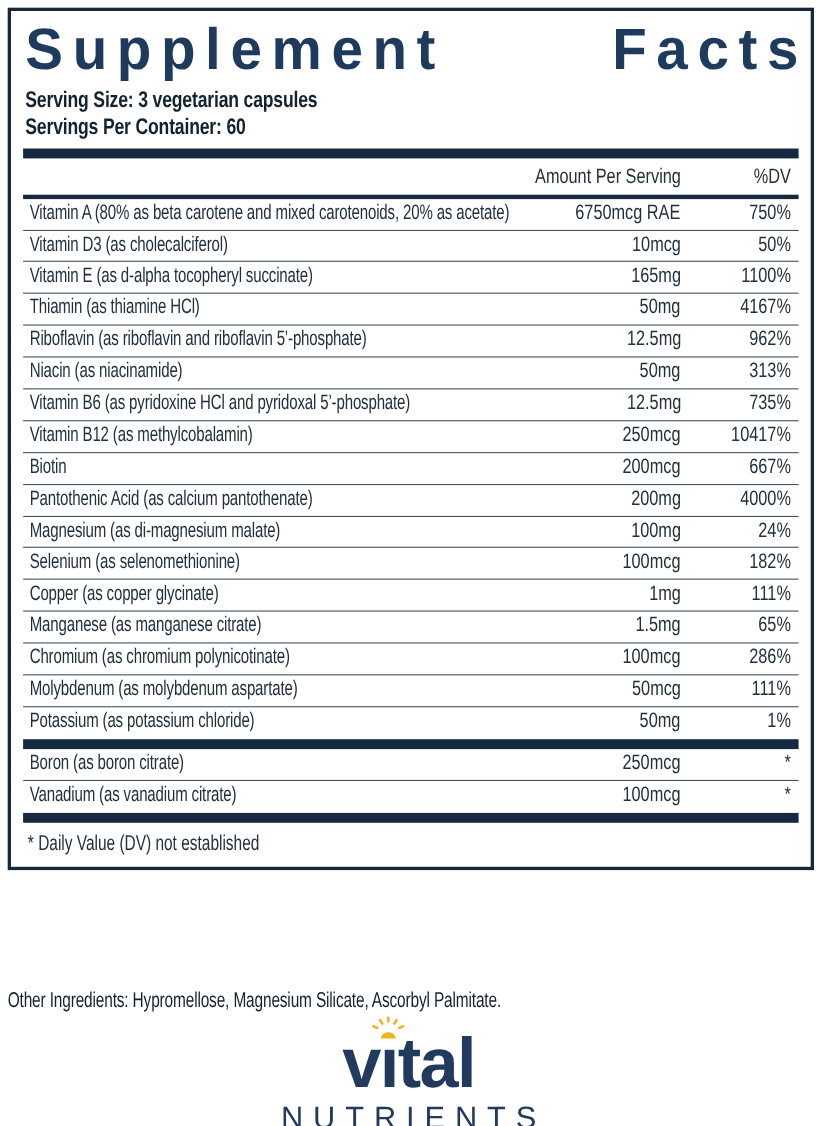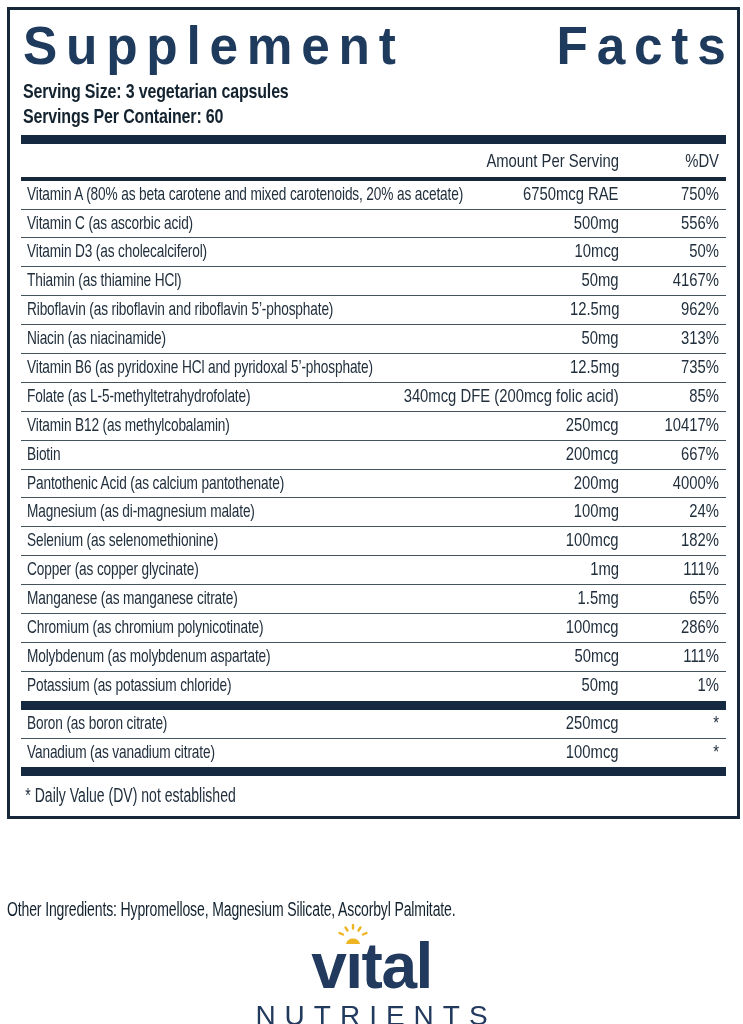--- a/index.html
+++ b/index.html
@@ -153,53 +153,48 @@
   </div>
   <div class="header-rule"></div>
 
   <div class="rows" id="rows-main">
       <div class="row">
         <span class="name">Vitamin A (80% as beta carotene and mixed carotenoids, 20% as acetate)</span>
         <span class="amount">6750mcg RAE</span>
         <span class="dv">750%</span>
       </div>
       <div class="row">
-        <span class="name">Vitamin C (as ascorbic acid)</span>
-        <span class="amount">500mg</span>
-        <span class="dv">556%</span>
-      </div>
-      <div class="row">
         <span class="name">Vitamin D3 (as cholecalciferol)</span>
         <span class="amount">10mcg</span>
         <span class="dv">50%</span>
       </div>
       <div class="row">
+        <span class="name">Vitamin E (as d-alpha tocopheryl succinate)</span>
+        <span class="amount">165mg</span>
+        <span class="dv">1100%</span>
+      </div>
+      <div class="row">
         <span class="name">Thiamin (as thiamine HCl)</span>
         <span class="amount">50mg</span>
         <span class="dv">4167%</span>
       </div>
       <div class="row">
         <span class="name">Riboflavin (as riboflavin and riboflavin 5’-phosphate)</span>
         <span class="amount">12.5mg</span>
         <span class="dv">962%</span>
       </div>
       <div class="row">
         <span class="name">Niacin (as niacinamide)</span>
         <span class="amount">50mg</span>
         <span class="dv">313%</span>
       </div>
       <div class="row">
         <span class="name">Vitamin B6 (as pyridoxine HCl and pyridoxal 5’-phosphate)</span>
         <span class="amount">12.5mg</span>
         <span class="dv">735%</span>
-      </div>
-      <div class="row">
-        <span class="name">Folate (as L-5-methyltetrahydrofolate)</span>
-        <span class="amount">340mcg DFE (200mcg folic acid)</span>
-        <span class="dv">85%</span>
       </div>
       <div class="row">
         <span class="name">Vitamin B12 (as methylcobalamin)</span>
         <span class="amount">250mcg</span>
         <span class="dv">10417%</span>
       </div>
       <div class="row">
         <span class="name">Biotin</span>
         <span class="amount">200mcg</span>
         <span class="dv">667%</span>

